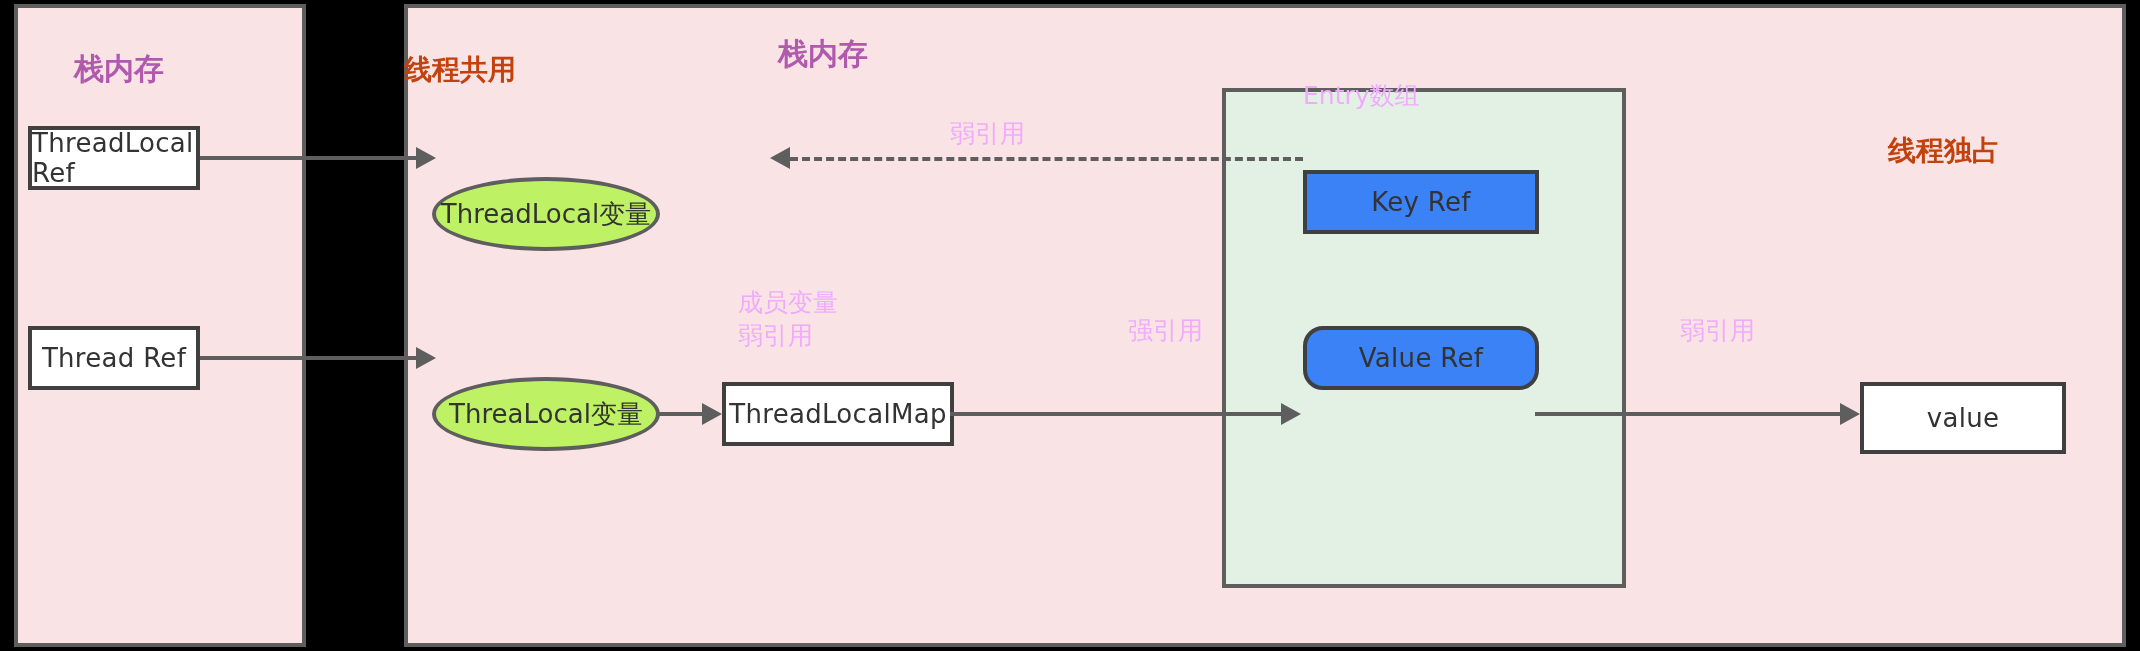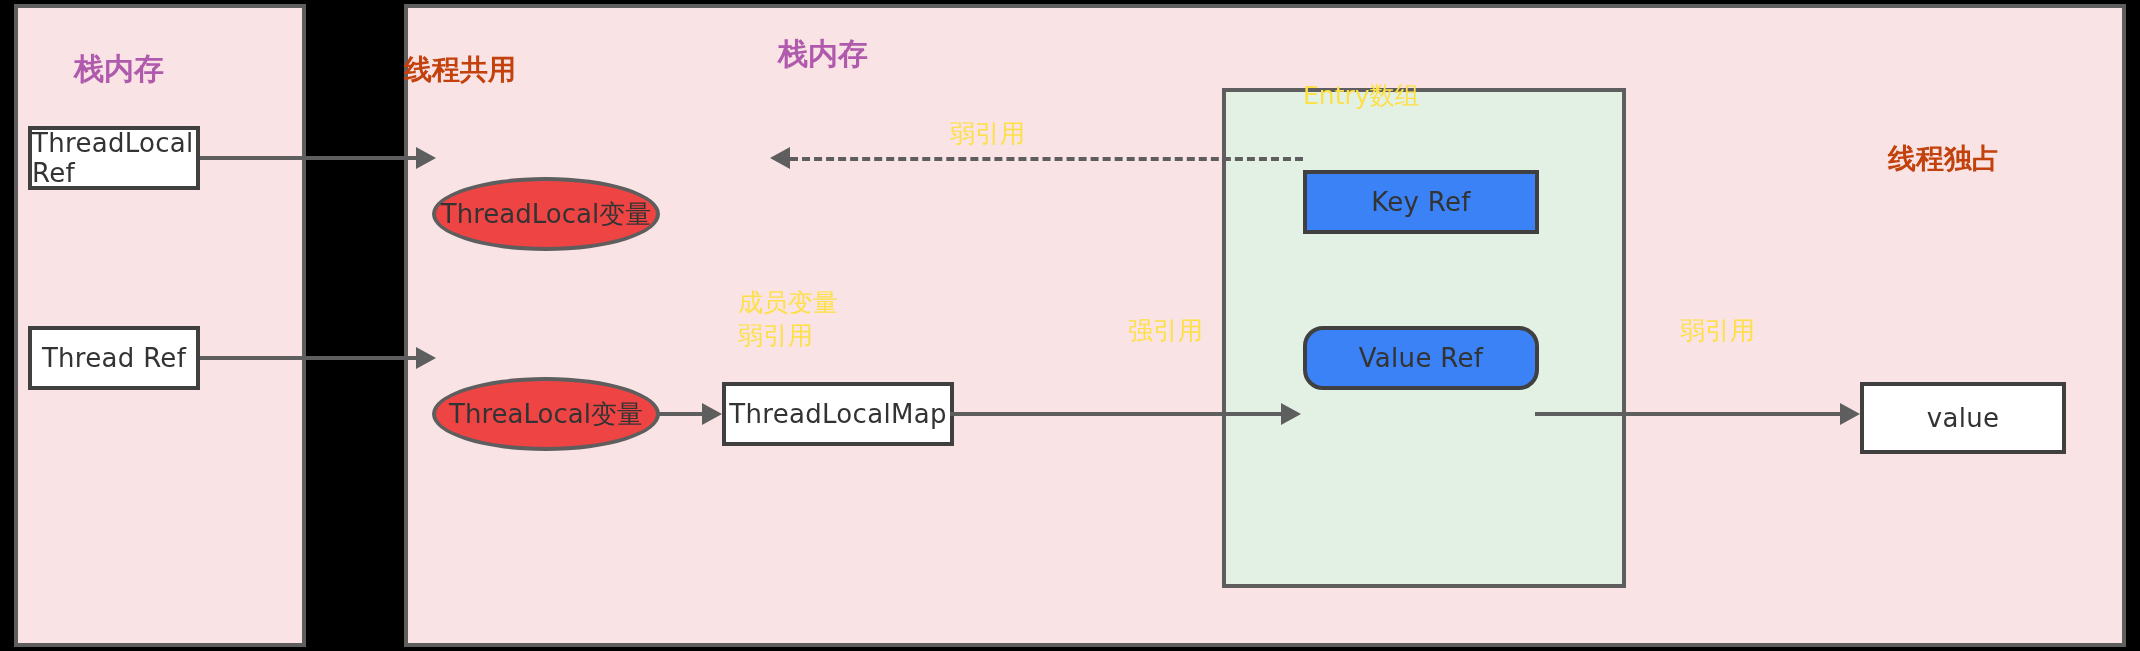--- a/index.html
+++ b/index.html
@@ -52,21 +52,21 @@
     font-size: 26px;
     letter-spacing: .3px;
   }
   .node-box.green {
     background: #3b82f6;
   }
 
   
   .node-ellipse {
     position: absolute;
-    background: #ef4444;
+    background: #bef264;
     border: 4px solid #5e5e5e;
     border-radius: 50%;
     box-sizing: border-box;
     display: flex;
     align-items: center;
     justify-content: center;
     color: #333333;
     font-size: 26px;
   }
 
@@ -80,21 +80,21 @@
     color: #b05aad;
     font-weight: bold;
     font-size: 30px;
   }
   .label.red-bold {
     color: #c2410c;
     font-weight: bold;
     font-size: 28px;
   }
   .label.red {
-    color: #fde047;
+    color: #f0abfc;
     font-size: 25px;
   }
 
   
   .line {
     position: absolute;
     background: #5e5e5e;
     height: 4px;
   }
   .dashed {
@@ -131,21 +131,21 @@
 
   <div class="node-box" style="left:28px; top:326px; width:172px; height:64px;">Thread Ref</div>
 
   
   <div class="panel" id="panel-right"></div>
 
   <div class="label red-bold" style="left:404px; top:55px;">线程共用</div>
 
   <div class="label purple" style="left:778px; top:37px;">栈内存</div>
 
-  <div class="label red-bold" style="left:1888px; top:144px;text-align:center;">线程独占</div>
+  <div class="label red-bold" style="left:1888px; top:136px;text-align:center;">线程独占</div>
 
   
   <div id="entry-array-box"></div>
 
   <div class="label red" style="left:1303px; top:82px;">Entry数组</div>
 
   <div class="node-box green" style="left:1303px; top:170px; width:236px; height:64px;">Key Ref</div>
 
   <div class="node-box green" style="left:1303px; top:526px; width:236px; height:64px; top:326px;border-radius:20px;">Value Ref</div>
 

